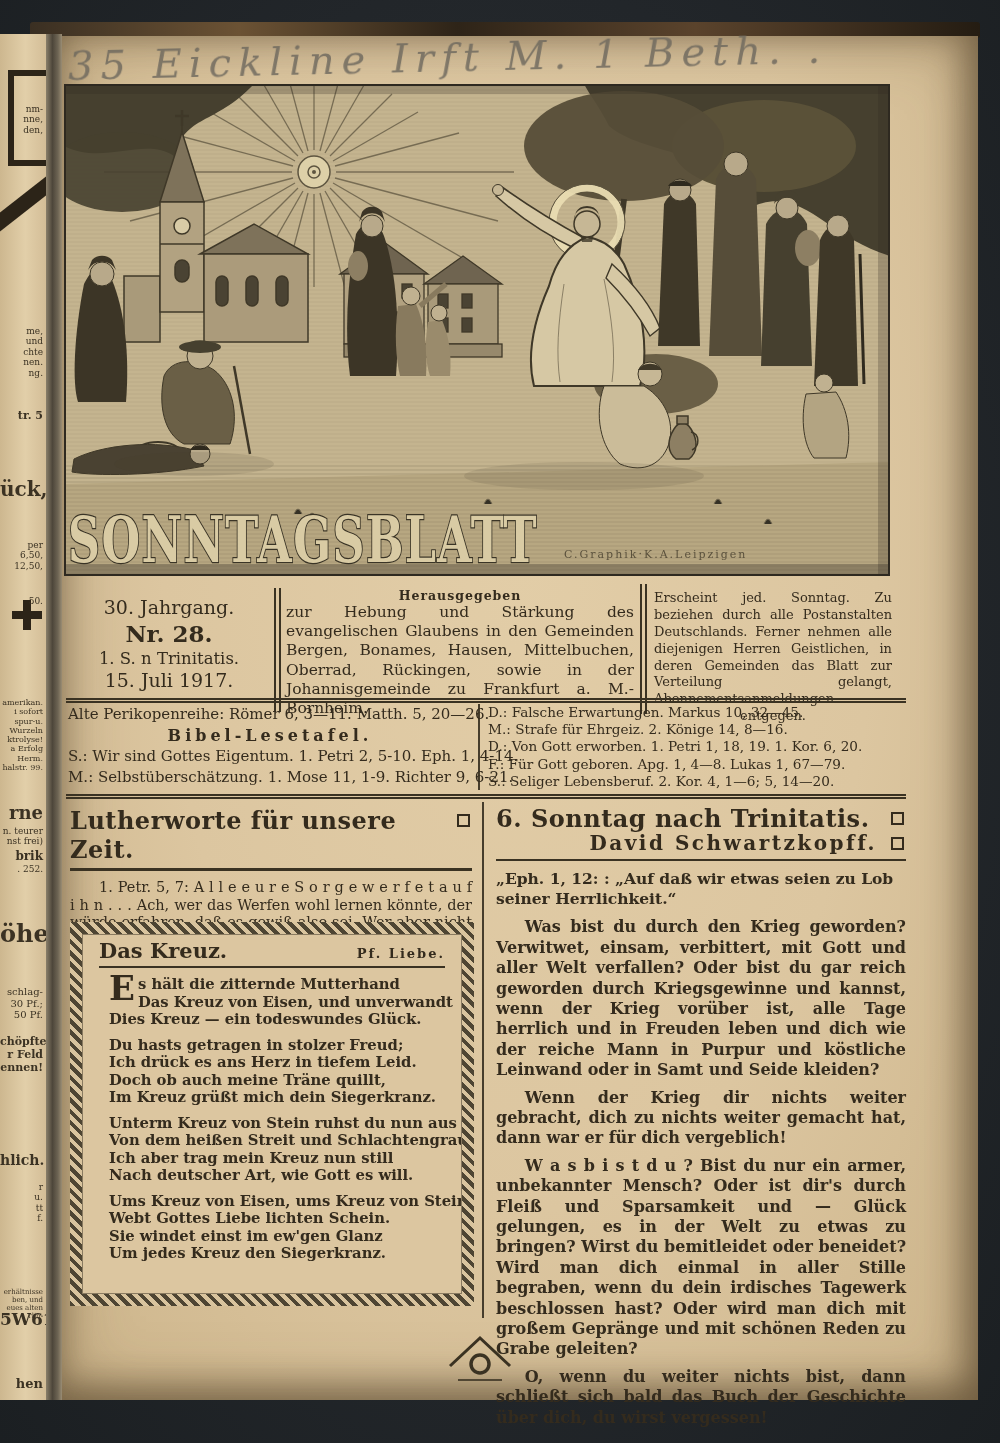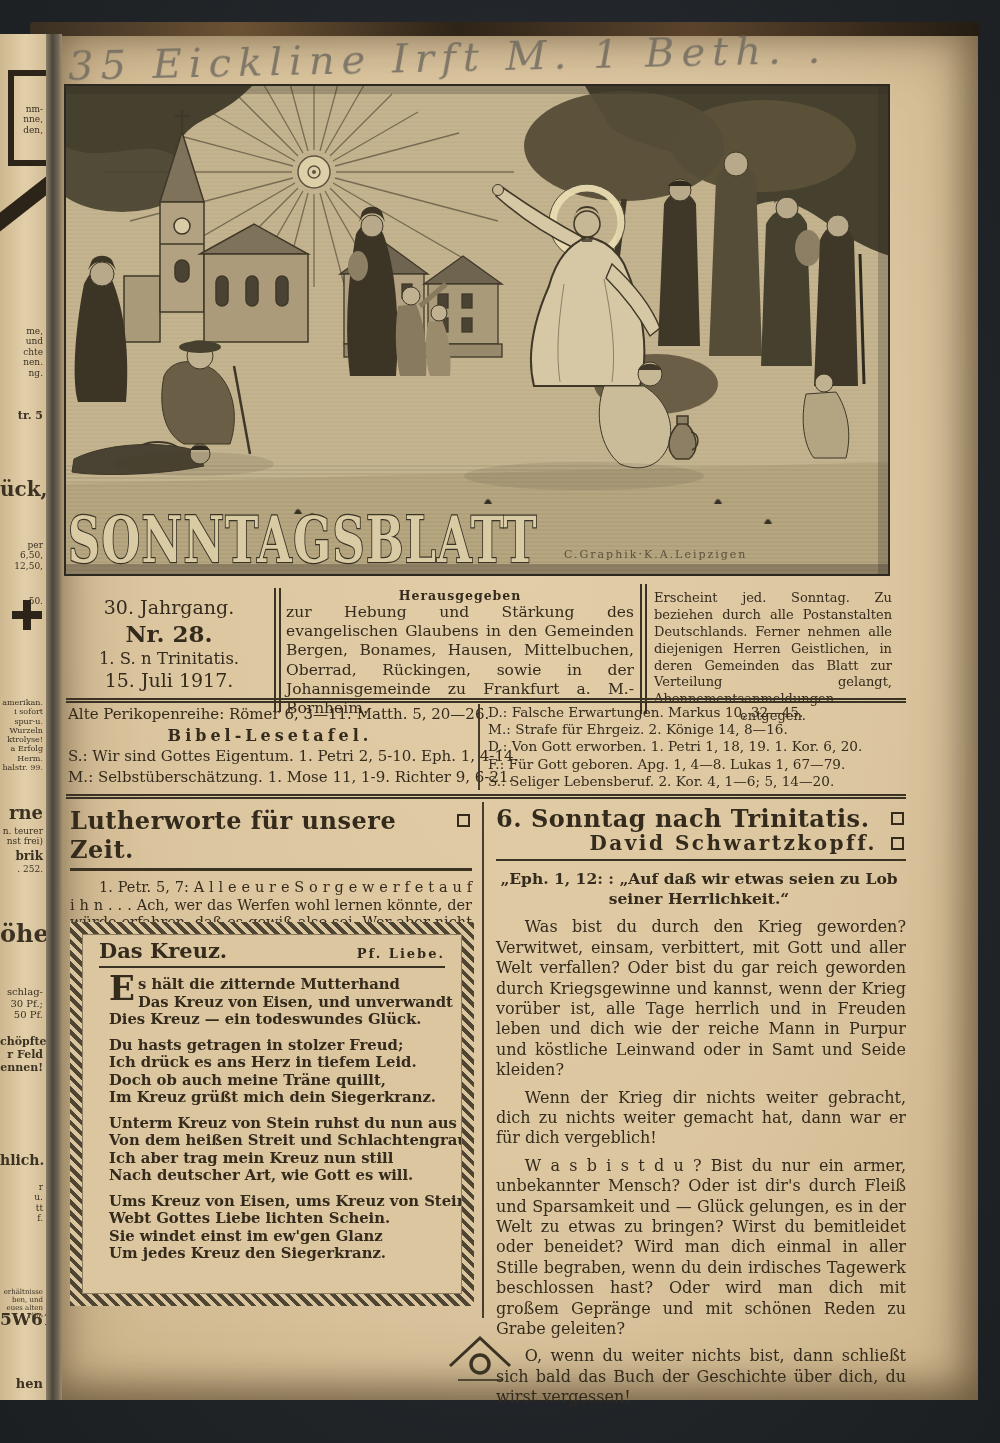--- a/index.html
+++ b/index.html
@@ -78,23 +78,23 @@
   .poem-head{display:flex;align-items:baseline;}
   .poem-title{font-size:21px;font-weight:bold;}
   .poem-byline{margin-left:auto;font-size:13px;font-weight:bold;letter-spacing:2px;}
   .poem-rule{height:2px;background:#3a3222;margin:3px 0 7px 0;}
   .stanza{margin:0 0 8px 10px;}
   .stanza div{font-size:14.8px;font-weight:bold;line-height:17.5px;white-space:nowrap;}
   .dropcap::first-letter{font-size:34px;line-height:26px;float:left;padding-right:3px;font-weight:bold;}
   
   .sermon-byline-row{display:flex;align-items:baseline;margin-top:-2px;}
   .sermon-byline{margin-left:auto;font-size:20px;font-weight:bold;letter-spacing:2.5px;padding-right:14px;}
-  .epigraph{font-size:15.5px;font-weight:bold;text-align:center;white-space:pre-line;
+  .epigraph{font-size:15.5px;font-weight:bold;white-space:pre-line;
     line-height:1.3;margin:6px 4px 8px 0;}
-  .sermon-p{font-size:16px;line-height:20.4px;text-align:justify;text-indent:1.8em;margin:0 0 7px 0;}
+  .sermon-p{font-size:16px;line-height:20.4px;text-align:justify;text-indent:1.8em;margin:0 0 7px 0;font-weight:bold;}
   
   .end-ornament{position:absolute;left:382px;top:1298px;}
 </style>
 </head>
 <body>
 
 <div class="book-edge"></div>
 
 <div class="prev-page">
   <div class="ad-box"></div>

